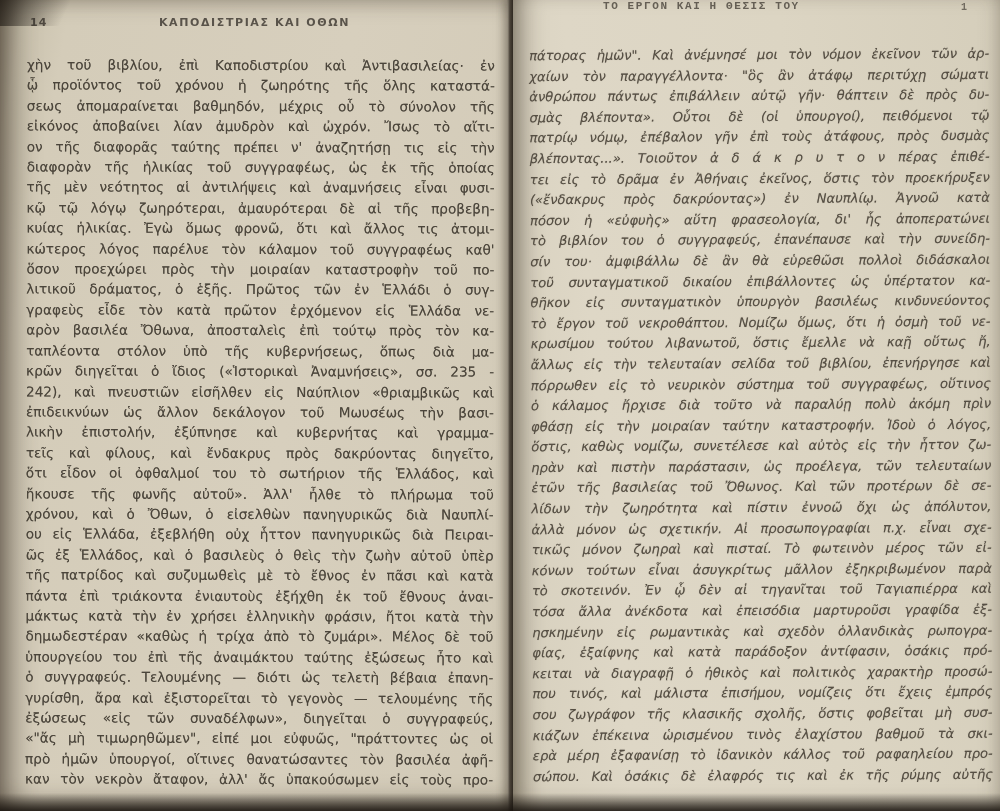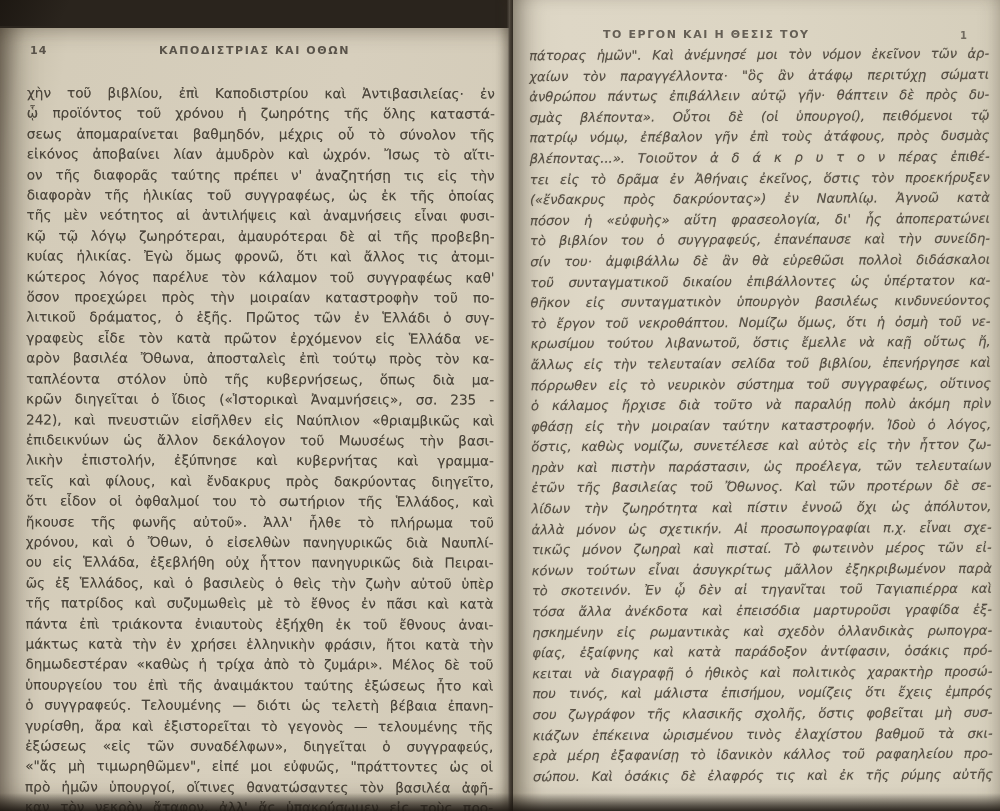--- a/index.html
+++ b/index.html
@@ -9,21 +9,20 @@
     font-family:"DejaVu Sans",sans-serif;
   }
   
   .page{position:absolute;top:0;bottom:0;}
   .page-left{
     left:0;width:509px;
     background:linear-gradient(100deg,#b3ab97 0px,#cac2ae 26px,#d4ccb9 70px,#d7cfbd 55%,#d2cab7 100%);
     box-shadow:inset 26px 0 30px -18px rgba(46,36,24,.65),
                inset 0 -20px 26px -14px rgba(46,36,24,.55),
                inset 0 16px 22px -16px rgba(46,36,24,.35);
-    margin-top:28px;
   }
   .page-right{
     left:513px;width:487px;
     background:linear-gradient(85deg,#c9c1ad 0px,#d8d1bf 30px,#ded7c6 120px,#dcd5c3 60%,#d5cebb 100%);
     box-shadow:inset 22px 0 26px -16px rgba(46,36,24,.55),
                inset -14px 0 22px -16px rgba(46,36,24,.35),
                inset 0 -16px 24px -16px rgba(46,36,24,.45);
   }
   .gutter{
     position:absolute;top:0;bottom:0;left:507px;width:6px;
@@ -36,21 +35,21 @@
     pointer-events:none;
   }
   .edge-topleft{
     position:absolute;left:0;top:0;width:90px;height:26px;
     background:linear-gradient(115deg,rgba(24,19,14,.7),rgba(24,19,14,0) 70%);
     pointer-events:none;
   }
   
   .head{position:absolute;left:0;right:0;height:20px;color:#59534a;}
   .page-left .head{top:14px;}
-  .page-right .head{top:28px;}
+  .page-right .head{top:0;font-family:Liberation Mono, monospace;}
   .pn{position:absolute;font-size:11px;font-weight:bold;letter-spacing:1px;}
   .page-left .pn{left:30px;top:2px;}
   .page-right .pn{right:32px;top:2px;font-size:10px;opacity:.8;}
   .rh{
     position:absolute;font-size:11px;font-weight:bold;letter-spacing:1.6px;
     white-space:nowrap;
   }
   .page-left .rh{left:0;right:0;text-align:center;top:2px;}
   .page-right .rh{left:90px;top:0;opacity:.9;}
   

